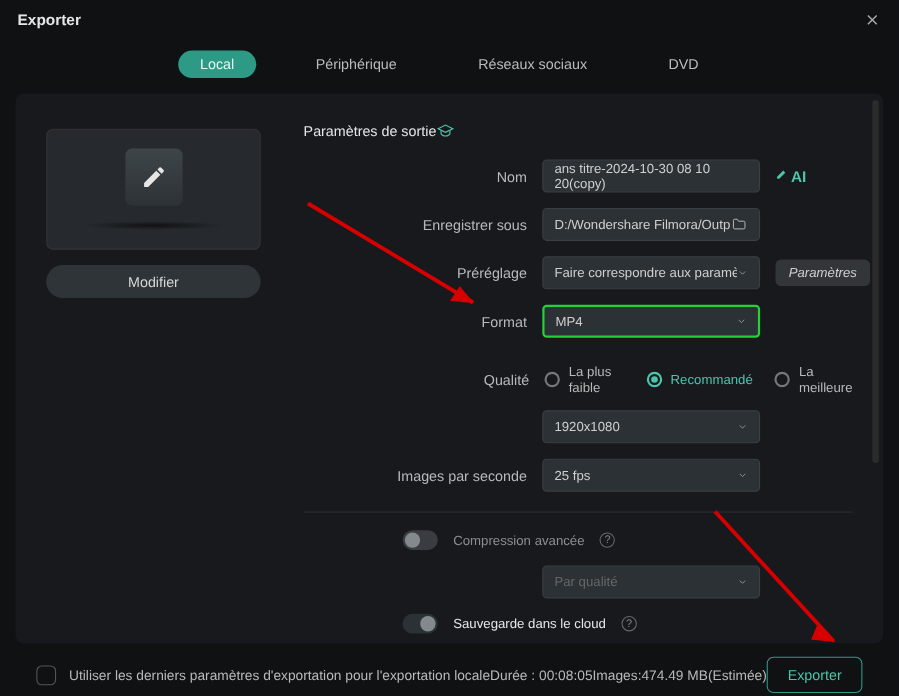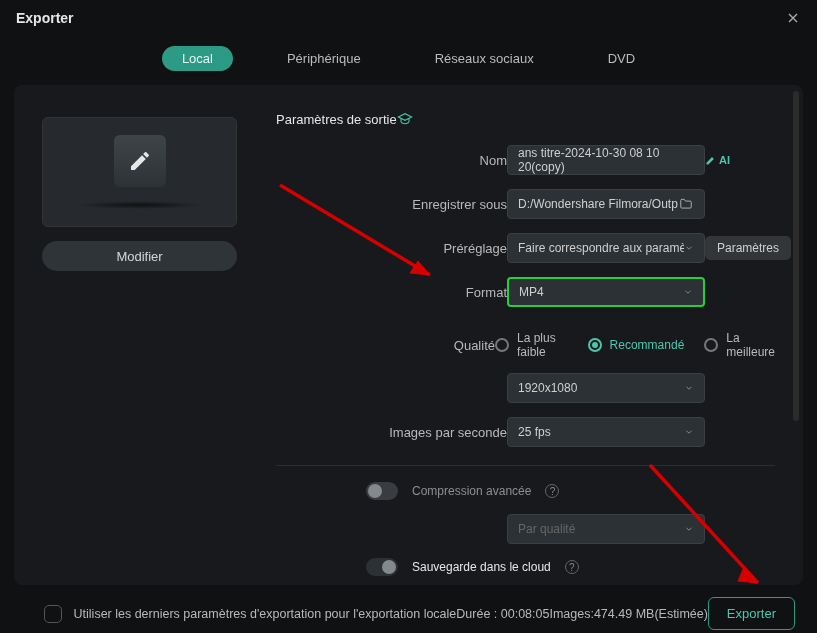--- a/index.html
+++ b/index.html
@@ -79,21 +79,21 @@
 }
 
 .right-col { flex: 1; padding-top: 4px; }
 .section-head {
   display: flex; align-items: center; 
   font-size: 13px; color: #e6e6e6; margin-bottom: 18px;
 }
 .grad-cap { width: 16px; height: 16px; stroke: #4cc5ac; }
 
 .form-row {
-  display: flex; align-items: center; gap: 0;
+  display: flex; align-items: center; gap: 14px;
   margin-bottom: 14px;
   justify-content: flex-end;
 }
 .form-row .lbl {
   flex: 1; text-align: right; color: #b9b9b9; font-size: 13px;
 }
 .field {
   width: 198px; height: 30px;
   background: #2c3135;
   border: 1px solid #3a3f44;
@@ -102,34 +102,35 @@
   padding: 0 10px;
   display: flex; align-items: center; justify-content: space-between;
   font-size: 12px;
   overflow: hidden;
 }
 .field.highlight { border: 2px solid #24d13a; }
 .field.disabled { color: #666; }
 .chev { width: 10px; height: 10px; stroke: #999; flex-shrink: 0; }
 .folder-ic { width: 16px; height: 14px; stroke: #bbb; fill: none; flex-shrink: 0; }
 .ai-ic {
-  color: #4cc5ac; font-size: 11px; font-weight: 700;
+  color: #4cc5ac; font-size: 14px; font-weight: 700;
   display: inline-flex; gap: 2px;
   cursor: pointer;
 }
 .extra-slot { width: 70px; display: flex; align-items: center; justify-content: flex-start; }
 .extra-slot.empty {}
 .params-btn {
   padding: 5px 12px;
   background: #323639;
   border-radius: 5px;
   color: #cfcfcf;
   font-size: 12px;
   cursor: pointer;
   border: none;
+  font-style: italic;
 }
 .radio-row {
   display: flex; align-items: center; gap: 20px;
 }
 .radio-opt {
   display: flex; align-items: center; gap: 8px;
   color: #b9b9b9; font-size: 12px;
   cursor: pointer;
 }
 .radio-opt.sel { color: #4cc5ac; }
@@ -167,21 +168,21 @@
 .tlabel { color: #8e8e8e; font-size: 12px; }
 .tlabel.active { color: #e6e6e6; }
 .help-ic {
   width: 14px; height: 14px; border-radius: 50%;
   border: 1px solid #666; color: #888;
   display: inline-flex; align-items: center; justify-content: center;
   font-size: 10px;
 }
 
 .footer {
-  display: flex; align-items: center; justify-content: flex-end;
+  display: flex; align-items: center; justify-content: center;
   padding: 12px 22px 0;
   color: #b9b9b9; font-size: 12.5px;
 }
 .footer-left { display: flex; align-items: center; gap: 12px; }
 .footer-mid { display: flex; }
 .cbx {
   width: 18px; height: 18px; border-radius: 5px;
   border: 1.5px solid #555;
   cursor: pointer;
 }

